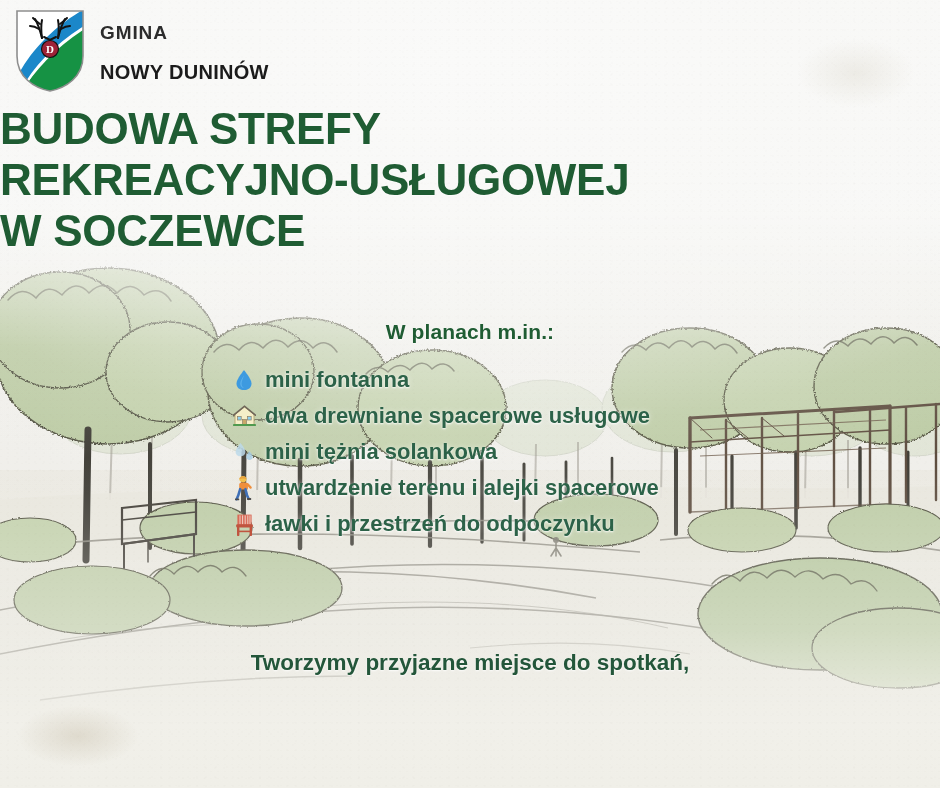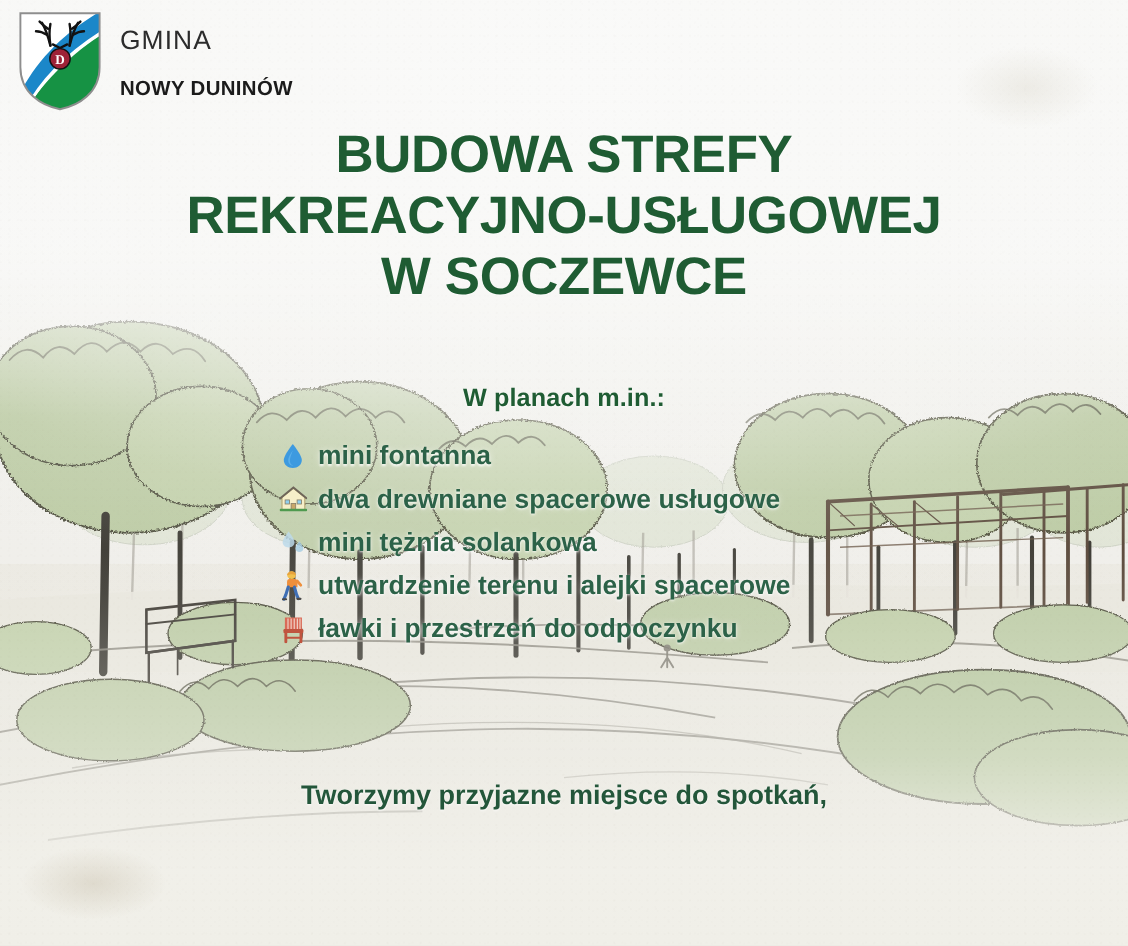--- a/index.html
+++ b/index.html
@@ -47,34 +47,34 @@
     background:radial-gradient(ellipse at center, rgba(150,132,96,.20) 0%, rgba(150,132,96,0) 72%); }
 
   
   #brand {
     position:absolute; left:14px; top:8px;
     display:flex; align-items:center; gap:14px; z-index:6;
   }
   #crest { width:72px; height:86px; flex:none; display:block; }
   #wordmark { line-height:1; padding-top:2px; }
   #wordmark .l1 {
-    display:block; font-size:22px; letter-spacing:.9px;
-    font-weight:400; color:#2c2c2c;
+    display:block; font-size:19px; letter-spacing:.9px;
+    font-weight:700; color:#2c2c2c;
   }
   #wordmark .l2 {
-    display:block; font-size:17px; letter-spacing:.3px;
+    display:block; font-size:20px; letter-spacing:.3px;
     font-weight:700; color:#1b1b1b; margin-top:20px;
   }
 
   
   #content { position:absolute; inset:0; z-index:5; }
 
   #title {
     position:absolute; left:0; right:0; top:103px;
-    text-align:center;
+    text-align:left;
     font-size:44px; font-weight:700; line-height:1.16;
     letter-spacing:-.3px; color:#1f5c33;
     text-shadow:0 1px 0 rgba(255,255,255,.55);
   }
   #title .tl { display:block; white-space:nowrap; }
 
   #plans-heading {
     position:absolute; left:0; right:0; top:320px;
     text-align:center;
     font-size:21px; font-weight:700; color:#1f5c33;

